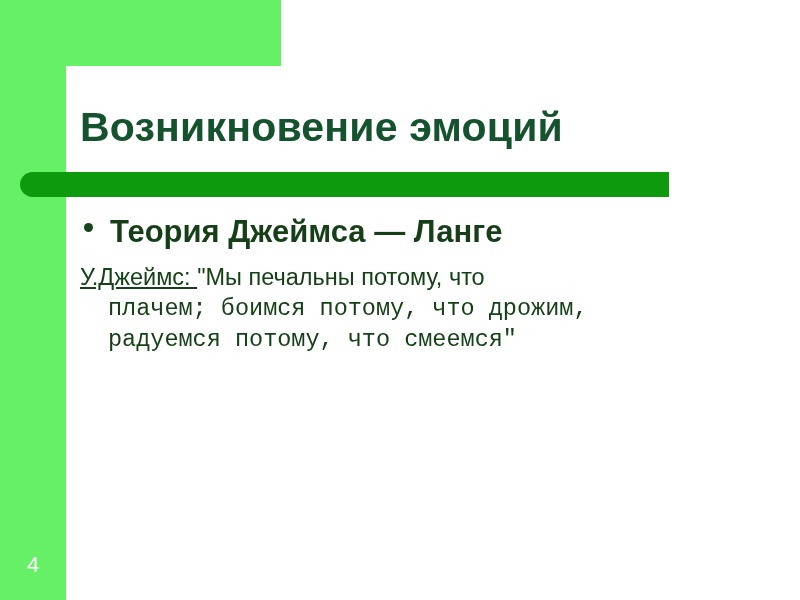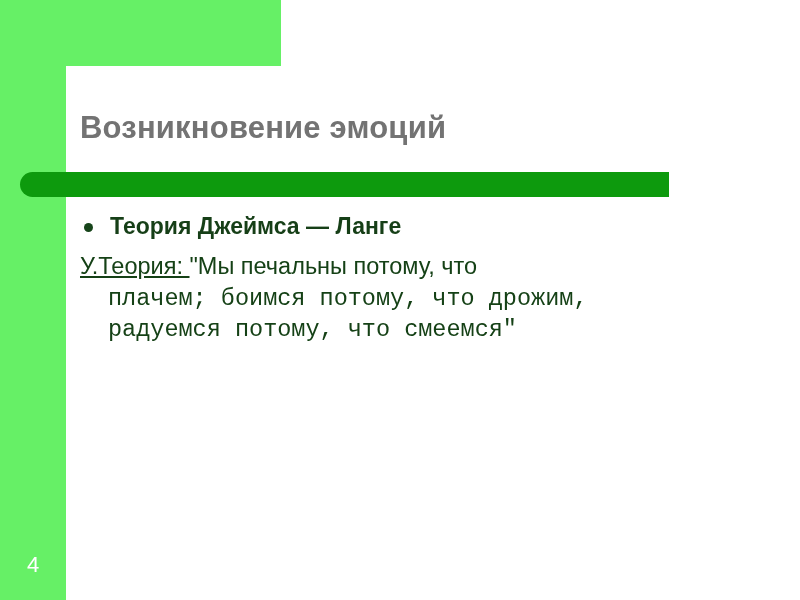--- a/index.html
+++ b/index.html
@@ -60,23 +60,23 @@
     top: 104px;
     width: 640px;
     height: 48px;
     z-index: 4;
     display: flex;
     align-items: center;
   }
   .title-text {
     font-family: "Liberation Sans", sans-serif;
     font-weight: bold;
-    font-size: 31px;
+    font-size: 41px;
     line-height: 1.05;
-    color: #737373;
+    color: #14532d;
     letter-spacing: 0.2px;
     white-space: nowrap;
   }
 
   
   .rule-bar {
     position: absolute;
     left: 20px;
     top: 172px;
     width: 649px;
@@ -105,21 +105,21 @@
     flex: 0 0 auto;
     width: 9px;
     height: 9px;
     border-radius: 50%;
     background: #17441a;
     margin: 11px 17px 0 6px;
   }
   .bullet-label {
     font-family: "Liberation Sans", sans-serif;
     font-weight: bold;
-    font-size: 23px;
+    font-size: 31px;
     line-height: 1.28;
     color: #163f17;
     white-space: nowrap;
   }
 
   .quote-block {
     margin: 0;
     padding: 0 0 0 2px;
     font-family: "Liberation Sans", sans-serif;
     font-size: 23.5px;
@@ -174,21 +174,21 @@
   <div class="rule-bar"></div>
 
   <div class="body-area">
 
     <div class="bullet-row">
       <span class="bullet-dot"></span>
       <span class="bullet-label">Теория Джеймса — Ланге</span>
     </div>
 
     <p class="quote-block">
-      <span class="attrib">У.Теория: </span><span>"Мы печальны потому, что</span>
+      <span class="attrib">У.Джеймс: </span><span>"Мы печальны потому, что</span>
       <span class="quote-line2">плачем; боимся потому, что дрожим,</span>
       <span class="quote-line3">радуемся потому, что смеемся"</span>
     </p>
 
   </div>
 
   <div class="page-number">
     <span>4</span>
   </div>
 

